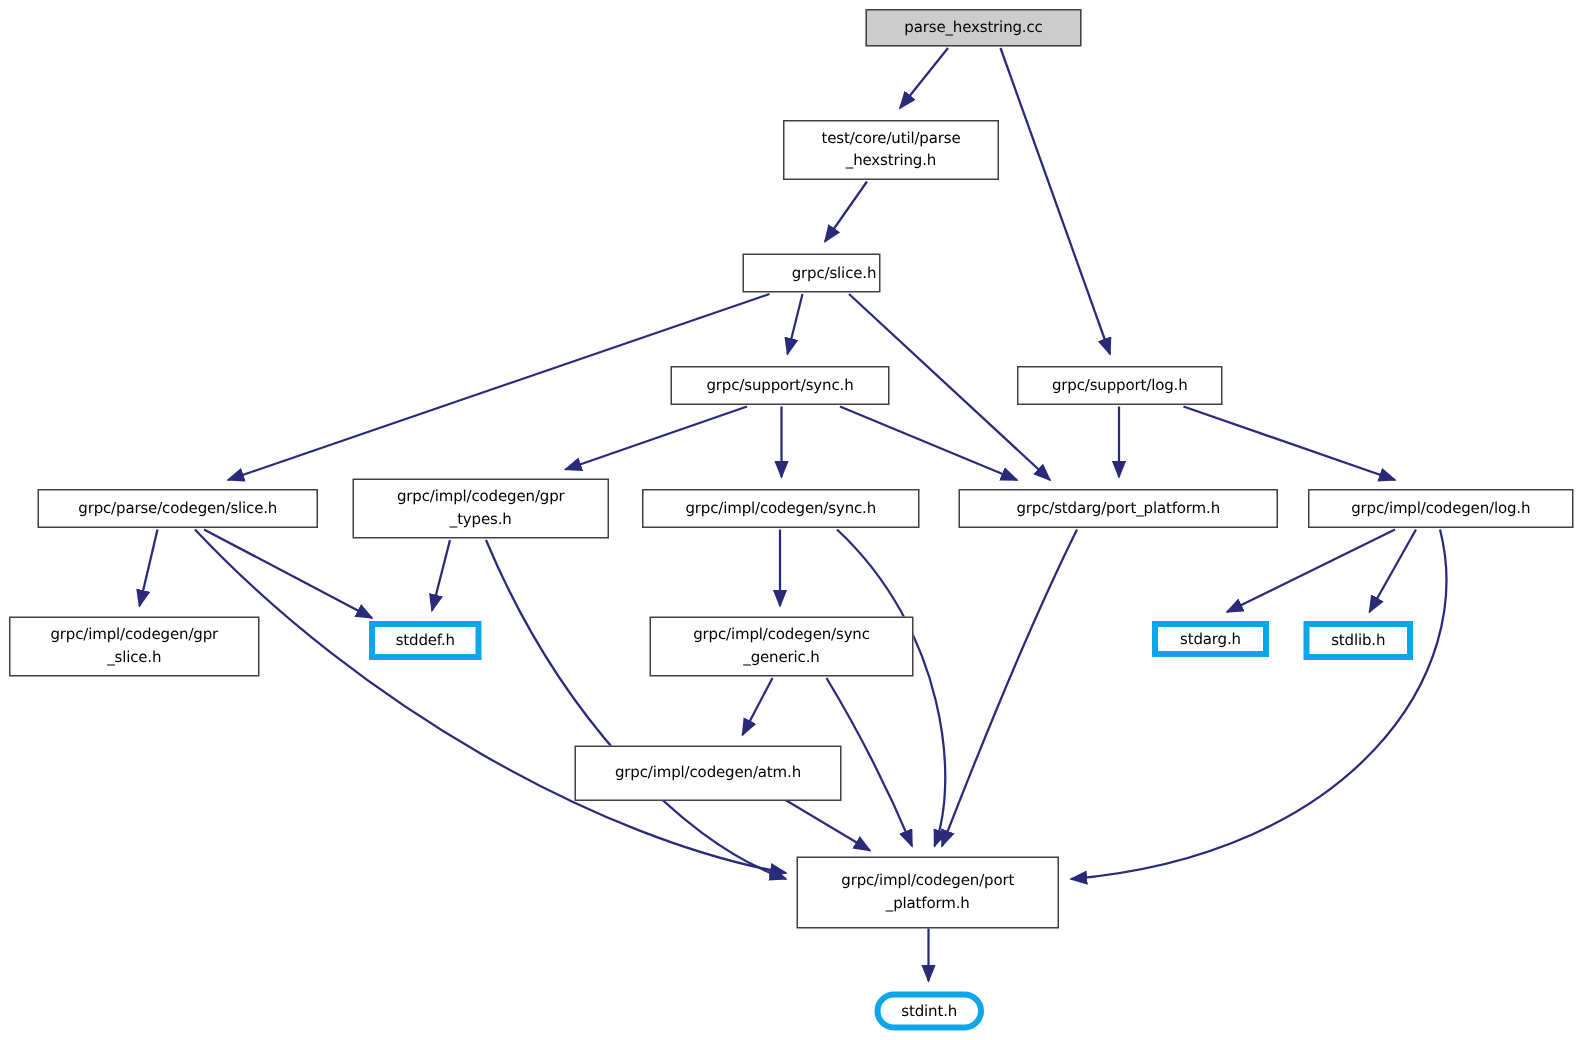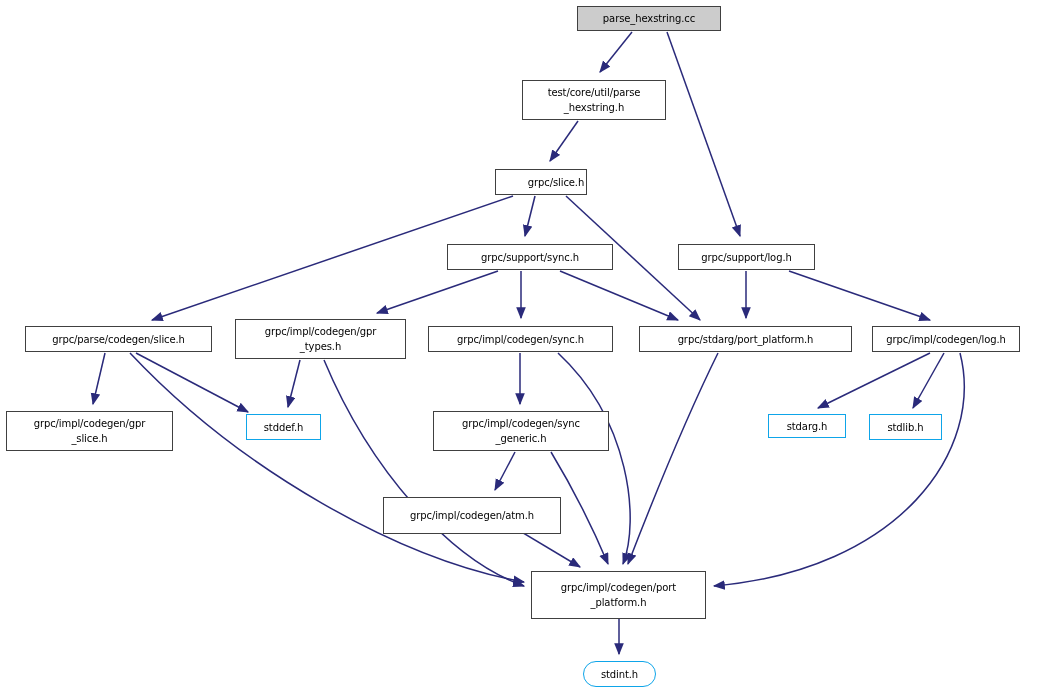--- a/index.html
+++ b/index.html
@@ -39,21 +39,21 @@
     line-height: 15px;
     letter-spacing: -0.1px;
     white-space: pre-line;
     z-index: 2;
   }
   .node.root {
     background: #cccccc;
     border: 1px solid #404040;
   }
   .node.sys {
-    border: 1px solid #0ea5e9;
+    border: 4px solid #0ea5e9;
   }
 </style>
 </head>
 <body>
 
 <div id="graph-root">
   <svg id="edge-layer" viewBox="0 0 1057 693" xmlns="http://www.w3.org/2000/svg">
     <defs>
       <marker id="arrowhead" markerWidth="9" markerHeight="9" refX="7.2" refY="3.2" orient="auto" markerUnits="strokeWidth">
         <path d="M 0,0 L 8,3.2 L 0,6.4 z" fill="#2a2a7a"></path>
@@ -86,28 +86,28 @@
         <path d="M 551,452 C 580,500 600,545 608,564" fill="none" stroke="#2a2a7a" stroke-width="1.5" marker-end="url(#arrowhead)"></path>
         <path d="M 508,524 L 580,567" fill="none" stroke="#2a2a7a" stroke-width="1.5" marker-end="url(#arrowhead)"></path>
         <path d="M 619,612 L 619,654" fill="none" stroke="#2a2a7a" stroke-width="1.5" marker-end="url(#arrowhead)"></path>
       </g>
   </svg>
   <div id="nodes-group">
       <div class="node root" style="left: 577px; top: 6px; width: 144px; height: 25px;">parse_hexstring.cc</div>
       <div class="node" style="left: 522px; top: 80px; width: 144px; height: 40px;">test/core/util/parse
 _hexstring.h</div>
       <div class="node" style="left: 495px; top: 169px; width: 92px; height: 26px; padding-left: 30px;">grpc/slice.h</div>
-      <div class="node" style="left: 447px; top: 244px; width: 166px; height: 26px;">grpc/support/sync.h</div>
+      <div class="node" style="left: 447px; top: 244px; width: 146px; height: 26px;">grpc/support/sync.h</div>
       <div class="node" style="left: 678px; top: 244px; width: 137px; height: 26px;">grpc/support/log.h</div>
       <div class="node" style="left: 25px; top: 326px; width: 187px; height: 26px;">grpc/parse/codegen/slice.h</div>
       <div class="node" style="left: 235px; top: 319px; width: 171px; height: 40px;">grpc/impl/codegen/gpr
 _types.h</div>
       <div class="node" style="left: 428px; top: 326px; width: 185px; height: 26px;">grpc/impl/codegen/sync.h</div>
       <div class="node" style="left: 639px; top: 326px; width: 213px; height: 26px;">grpc/stdarg/port_platform.h</div>
-      <div class="node" style="left: 872px; top: 326px; width: 148px; height: 26px;">grpc/impl/codegen/log.h</div>
+      <div class="node" style="left: 872px; top: 326px; width: 177px; height: 26px;">grpc/impl/codegen/log.h</div>
       <div class="node" style="left: 6px; top: 411px; width: 167px; height: 40px;">grpc/impl/codegen/gpr
 _slice.h</div>
       <div class="node sys" style="left: 246px; top: 414px; width: 75px; height: 26px;">stddef.h</div>
       <div class="node" style="left: 433px; top: 411px; width: 176px; height: 40px;">grpc/impl/codegen/sync
 _generic.h</div>
       <div class="node sys" style="left: 768px; top: 414px; width: 78px; height: 24px;">stdarg.h</div>
       <div class="node sys" style="left: 869px; top: 414px; width: 73px; height: 26px;">stdlib.h</div>
       <div class="node" style="left: 383px; top: 497px; width: 178px; height: 37px;">grpc/impl/codegen/atm.h</div>
       <div class="node" style="left: 531px; top: 571px; width: 175px; height: 48px;">grpc/impl/codegen/port
 _platform.h</div>

